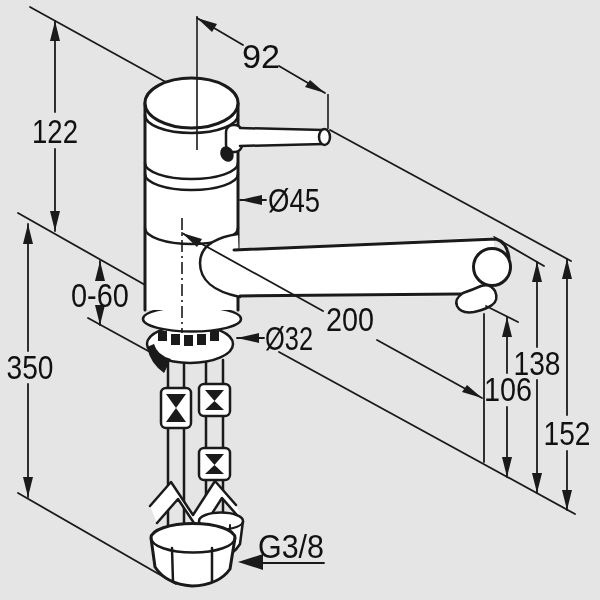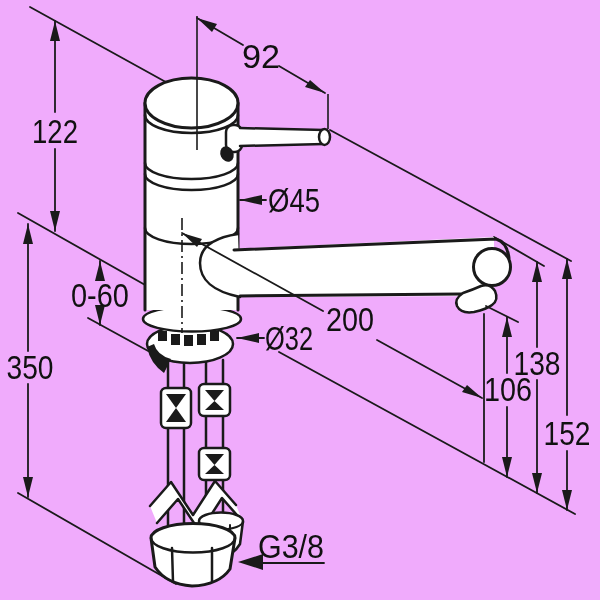--- a/index.html
+++ b/index.html
@@ -1,16 +1,16 @@
 <!DOCTYPE html>
 <html><head>
 <meta charset="utf-8">
 <style>
   html,body{margin:0;padding:0;background:#fff;}
-  #stage{width:600px;height:600px;background:#f0abfc;position:relative;overflow:hidden;}
+  #stage{width:600px;height:600px;background:#e5e5e5;position:relative;overflow:hidden;}
   svg{display:block;}
   .s3{stroke:#1a1a1a;stroke-width:3;fill:none;stroke-linecap:round;stroke-linejoin:round;}
   .s25{stroke:#1a1a1a;stroke-width:2.5;fill:none;stroke-linecap:round;stroke-linejoin:round;}
   .s2{stroke:#1a1a1a;stroke-width:2;fill:none;stroke-linecap:round;}
   .ref{stroke:#1a1a1a;stroke-width:1.8;fill:none;stroke-linecap:round;}
   .dim{stroke:#1a1a1a;stroke-width:1.8;fill:none;stroke-linecap:round;}
   .arrow{fill:#1a1a1a;stroke:none;}
   .wf{fill:#ffffff;}
   .bk{fill:#1a1a1a;stroke:none;}
   .cl{stroke:#1a1a1a;stroke-width:1.6;fill:none;stroke-dasharray:12 4 2 4;}

